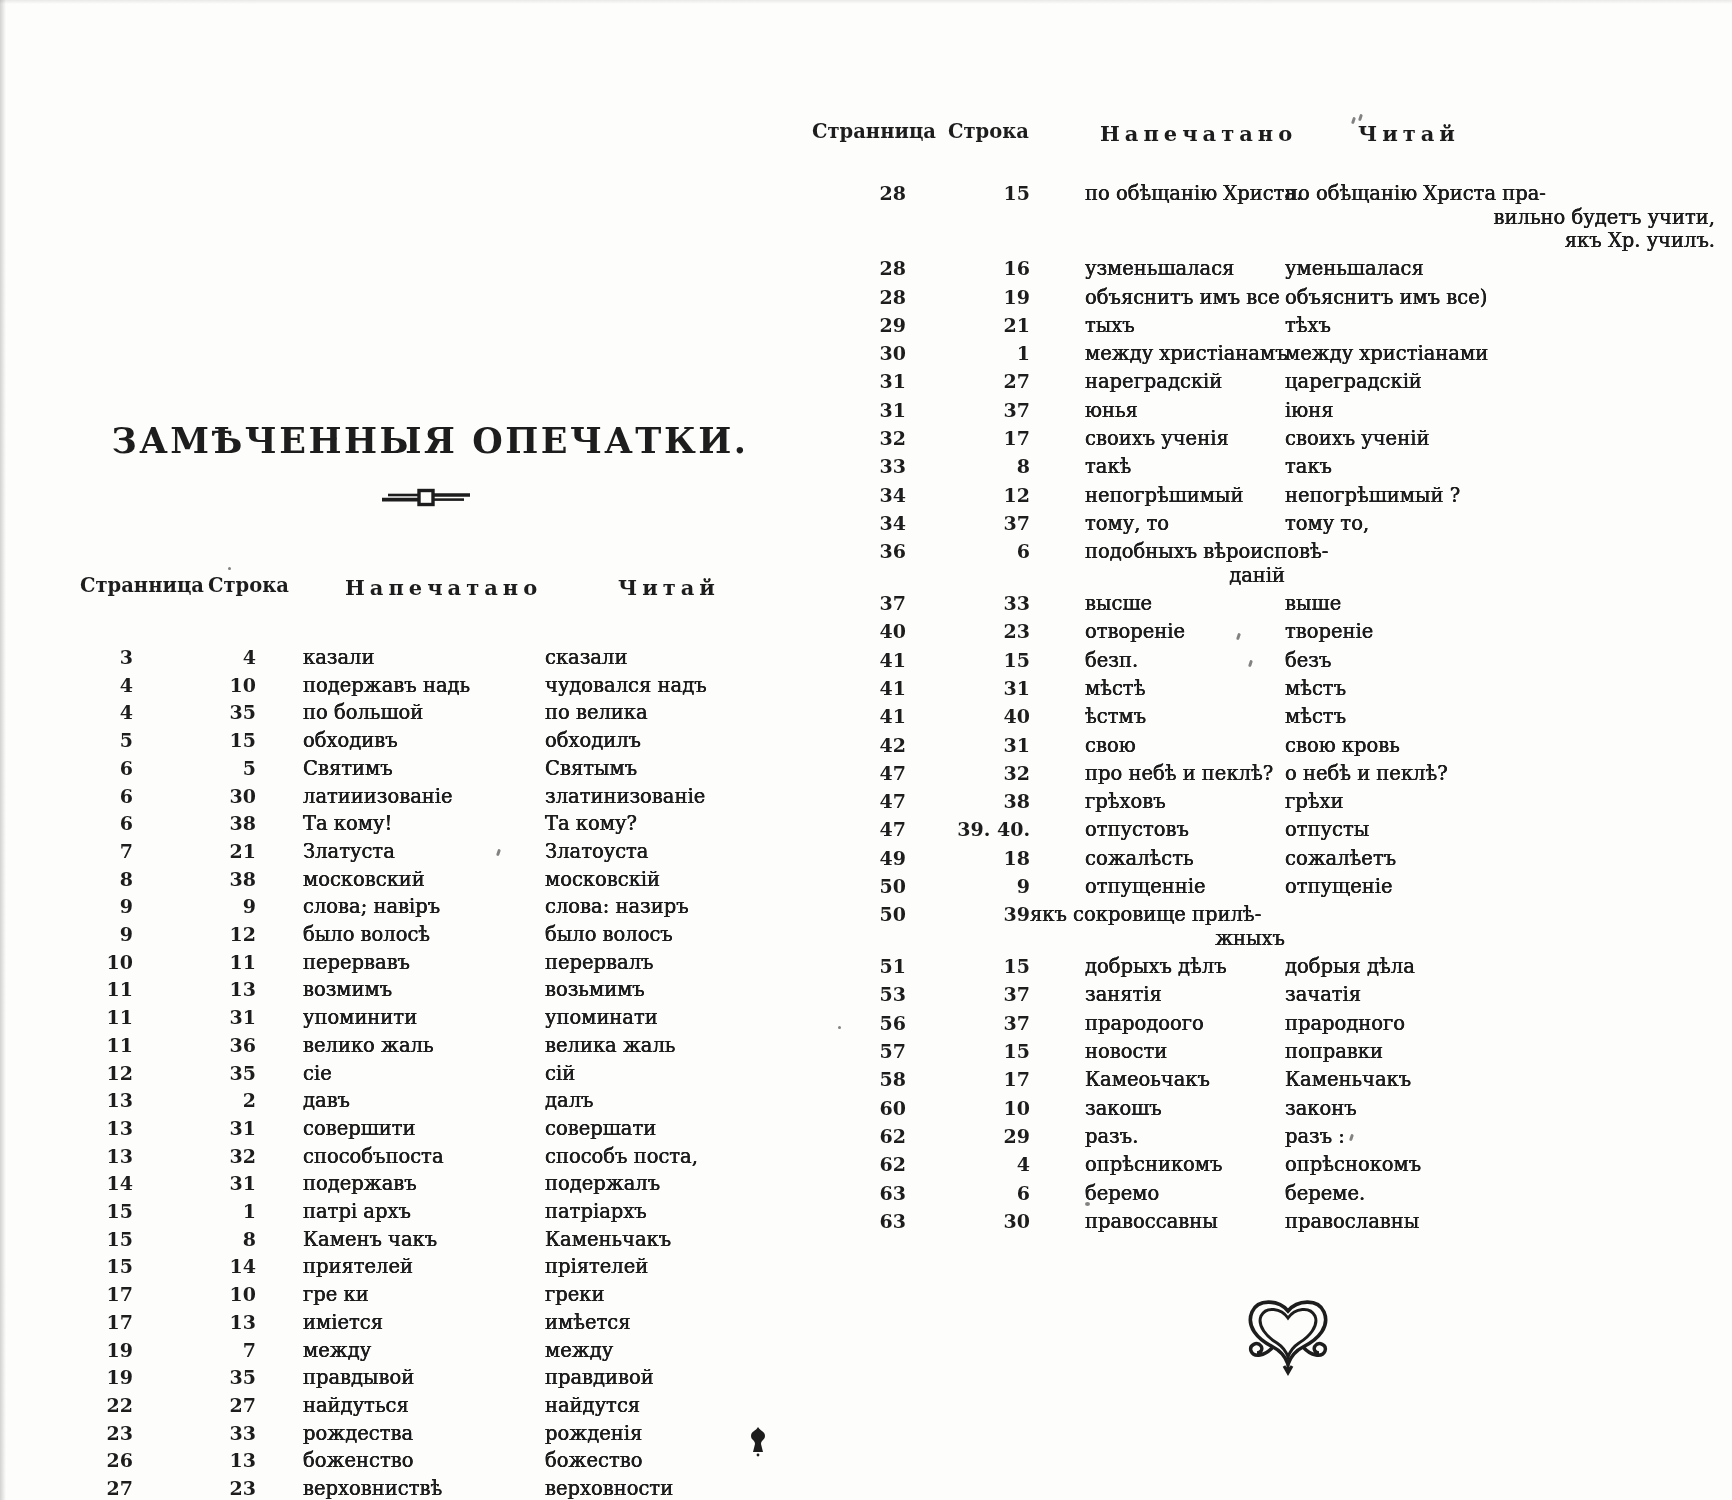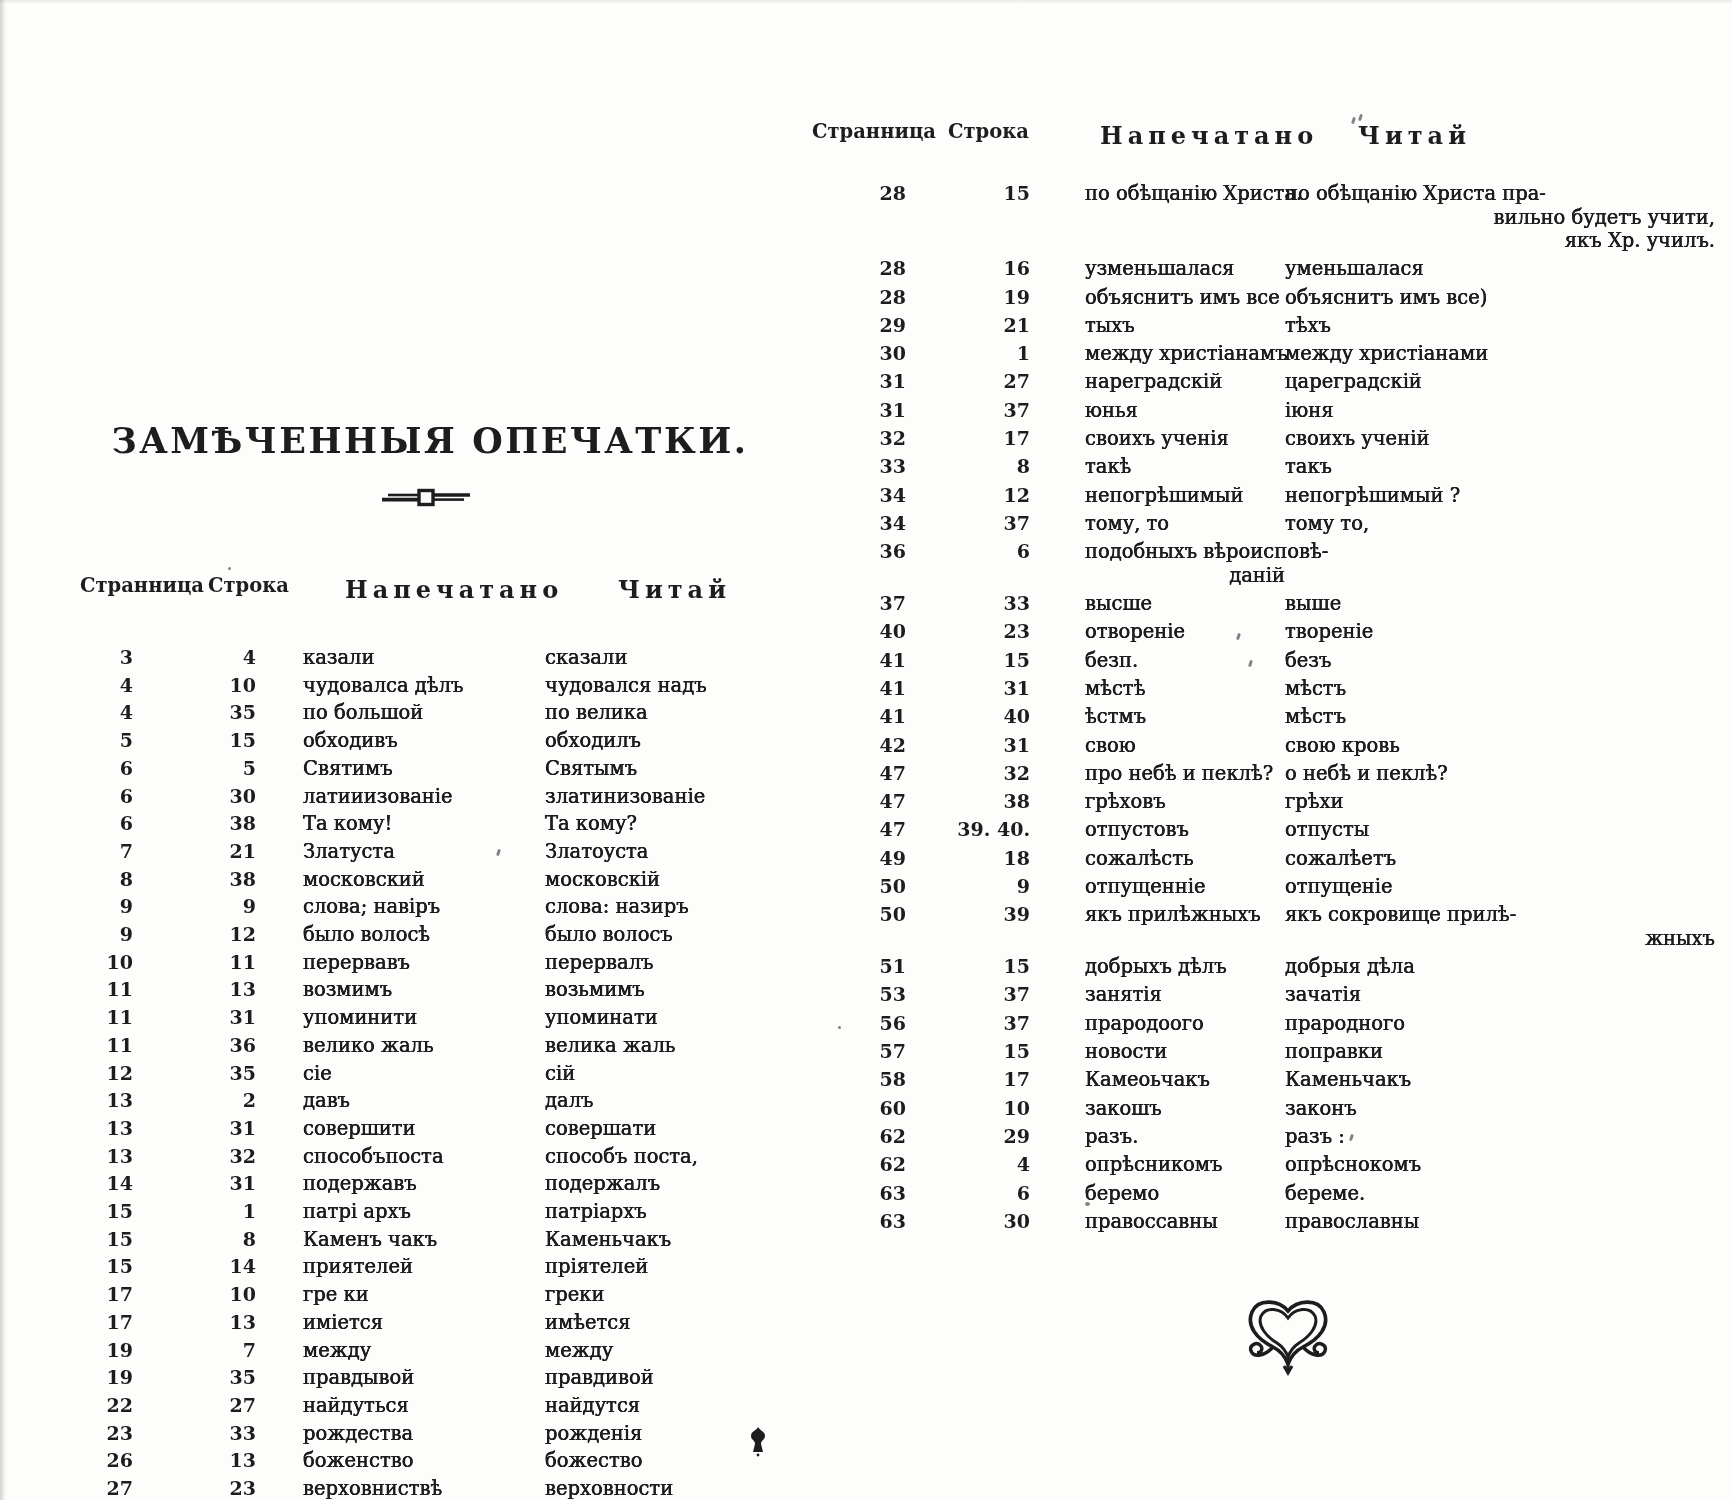--- a/index.html
+++ b/index.html
@@ -15,21 +15,21 @@
     background:linear-gradient(to bottom,rgba(60,60,60,.10),rgba(60,60,60,0));}
 
   .title{
     position:absolute;left:100px;top:420px;width:660px;text-align:center;
     font-size:35px;font-weight:bold;letter-spacing:2.5px;white-space:nowrap;
   }
   .ornament{position:absolute;}
 
   
   .colhead{position:absolute;font-size:19.5px;font-weight:bold;white-space:nowrap;}
-  .colhead.spaced{letter-spacing:5px;font-size:24px;text-align:center;}
+  .colhead.spaced{letter-spacing:5px;font-size:21px;text-align:center;}
 
   
   .rows{position:absolute;margin-top:27px;}
   .row{display:grid;}
   #left-rows .row{grid-template-columns:60px 123px 289px 200px;line-height:27.7px;}
   #right-rows .row{grid-template-columns:86px 124px 255px 430px;line-height:23.5px;padding-bottom:4.8px;}
   .c-num{text-align:right;font-weight:bold;font-size:19px;white-space:nowrap;}
   .c-words{font-size:19.5px;white-space:nowrap;
     text-shadow:.25px 0 0 currentColor,-.25px 0 0 currentColor;}
   #left-rows .c-printed{padding-left:47px;}
@@ -78,21 +78,21 @@
         <div class="wline">казали</div>
       </div>
       <div class="c-words c-read">
         <div class="wline">сказали</div>
       </div>
     </div>
     <div class="row">
       <div class="c-num">4</div>
       <div class="c-num">10</div>
       <div class="c-words c-printed">
-        <div class="wline">чудовалса дѣлъ</div>
+        <div class="wline">подержавъ надь</div>
       </div>
       <div class="c-words c-read">
         <div class="wline">чудовался надъ</div>
       </div>
     </div>
     <div class="row">
       <div class="c-num">4</div>
       <div class="c-num">35</div>
       <div class="c-words c-printed">
         <div class="wline">по большой</div>
@@ -609,23 +609,20 @@
       <div class="c-words c-printed">
         <div class="wline">отпущенніе</div>
       </div>
       <div class="c-words c-read">
         <div class="wline">отпущеніе</div>
       </div>
     </div>
     <div class="row">
       <div class="c-num">50</div>
       <div class="c-num">39</div>
-      <div class="c-words c-printed">
-        <div class="wline">якъ прилѣжныхъ</div>
-      </div>
       <div class="c-words c-read">
         <div class="wline">якъ сокровище прилѣ-</div>
         <div class="wline cont">жныхъ</div>
       </div>
     </div>
     <div class="row">
       <div class="c-num">51</div>
       <div class="c-num">15</div>
       <div class="c-words c-printed">
         <div class="wline">добрыхъ дѣлъ</div>

